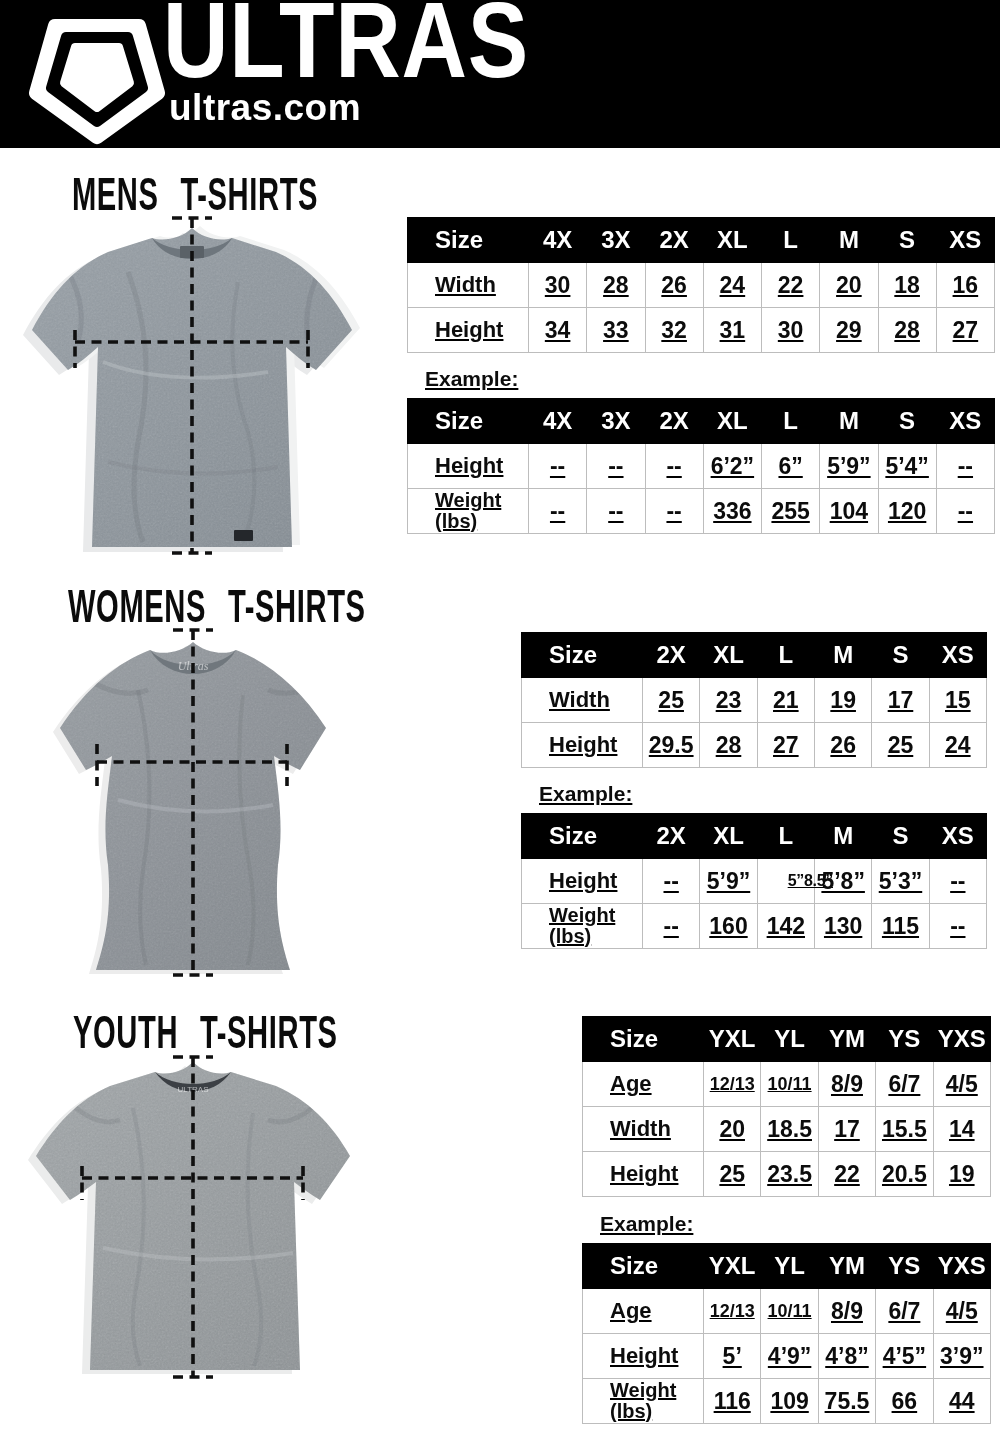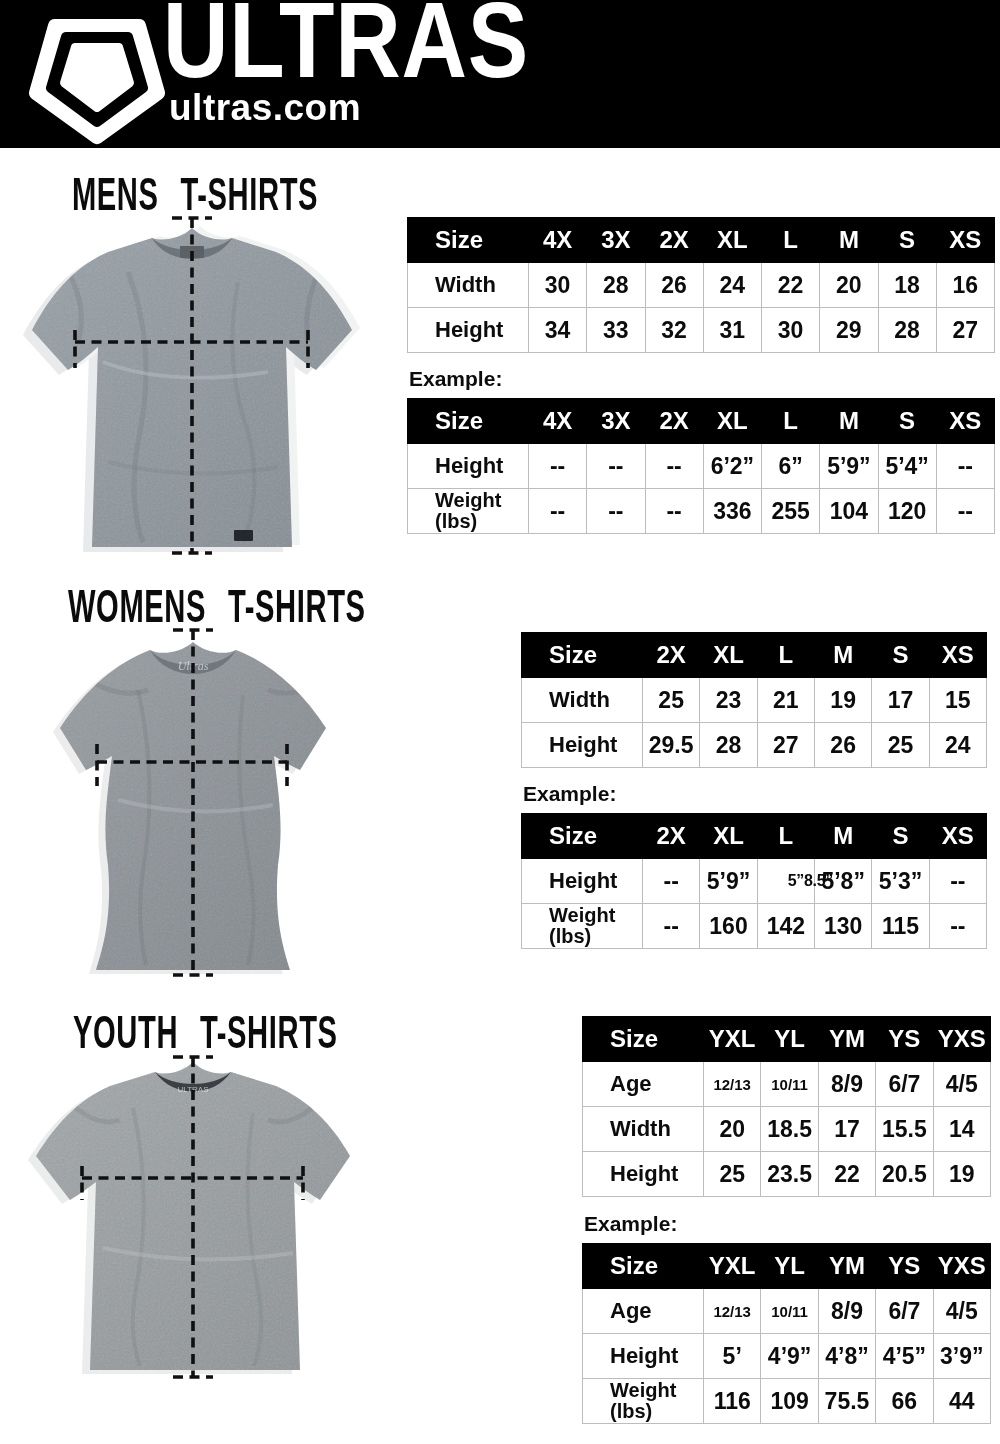--- a/index.html
+++ b/index.html
@@ -24,40 +24,40 @@
   .title-womens{left:-8px;top:582px;}
   .title-youth{left:-3px;top:1008px;}
 
   
   .shirt-svg{position:absolute;}
   .shirt-mens{left:8px;top:212px;}
   .shirt-womens{left:28px;top:620px;}
   .shirt-youth{left:8px;top:1048px;}
 
   
-  .tables-col{position:absolute;}
+  .tables-col{position:absolute;text-decoration:underline;}
   .col-mens{left:407px;top:217px;width:588px;}
   .col-womens{left:521px;top:632px;width:466px;}
   .col-youth{left:582px;top:1016px;width:409px;}
 
   table.size-table{border-collapse:collapse;table-layout:fixed;width:100%;}
   table.size-table col.label-col{width:121px;}
   table.size-table thead th{background:#000;color:#fff;border:1px solid #000;
        font-size:24px;font-weight:700;height:44px;text-align:center;padding:0;}
   table.size-table thead th.size-h{text-align:left;padding-left:27px;}
   table.size-table tbody th,
   table.size-table tbody td{border:1px solid #bdbdbd;background:#fff;color:#0c0c0c;
        font-weight:700;height:44px;padding:0;}
   table.size-table tbody th.row-label{text-align:left;padding-left:27px;font-size:22px;}
   table.size-table tbody th.row-label.two-line{font-size:20px;line-height:1.05;}
   table.size-table tbody td{text-align:center;font-size:23px;}
-  table.size-table tbody td.sm{font-size:15px;}
+  table.size-table tbody td.sm{font-size:18px;}
   table.size-table tbody td.xs{font-size:16px;letter-spacing:-0.3px;padding-left:30px;}
 
-  .example-label{font-size:21px;font-weight:700;color:#0c0c0c;margin:14px 0 7px 2px;}
+  .example-label{font-size:21px;font-weight:700;color:#0c0c0c;margin:14px 0 7px 18px;}
   .col-youth .example-label{margin-top:15px;}
 </style>
 </head>
 <body>
 
 <header class="site-header">
   <svg class="logo-svg" width="142" height="142" viewBox="0 0 142 142">
     <defs>
       <filter id="heatherN" x="-5%" y="-5%" width="110%" height="110%">
         <feTurbulence type="fractalNoise" baseFrequency="0.55" numOctaves="2" stitchTiles="stitch"></feTurbulence>

